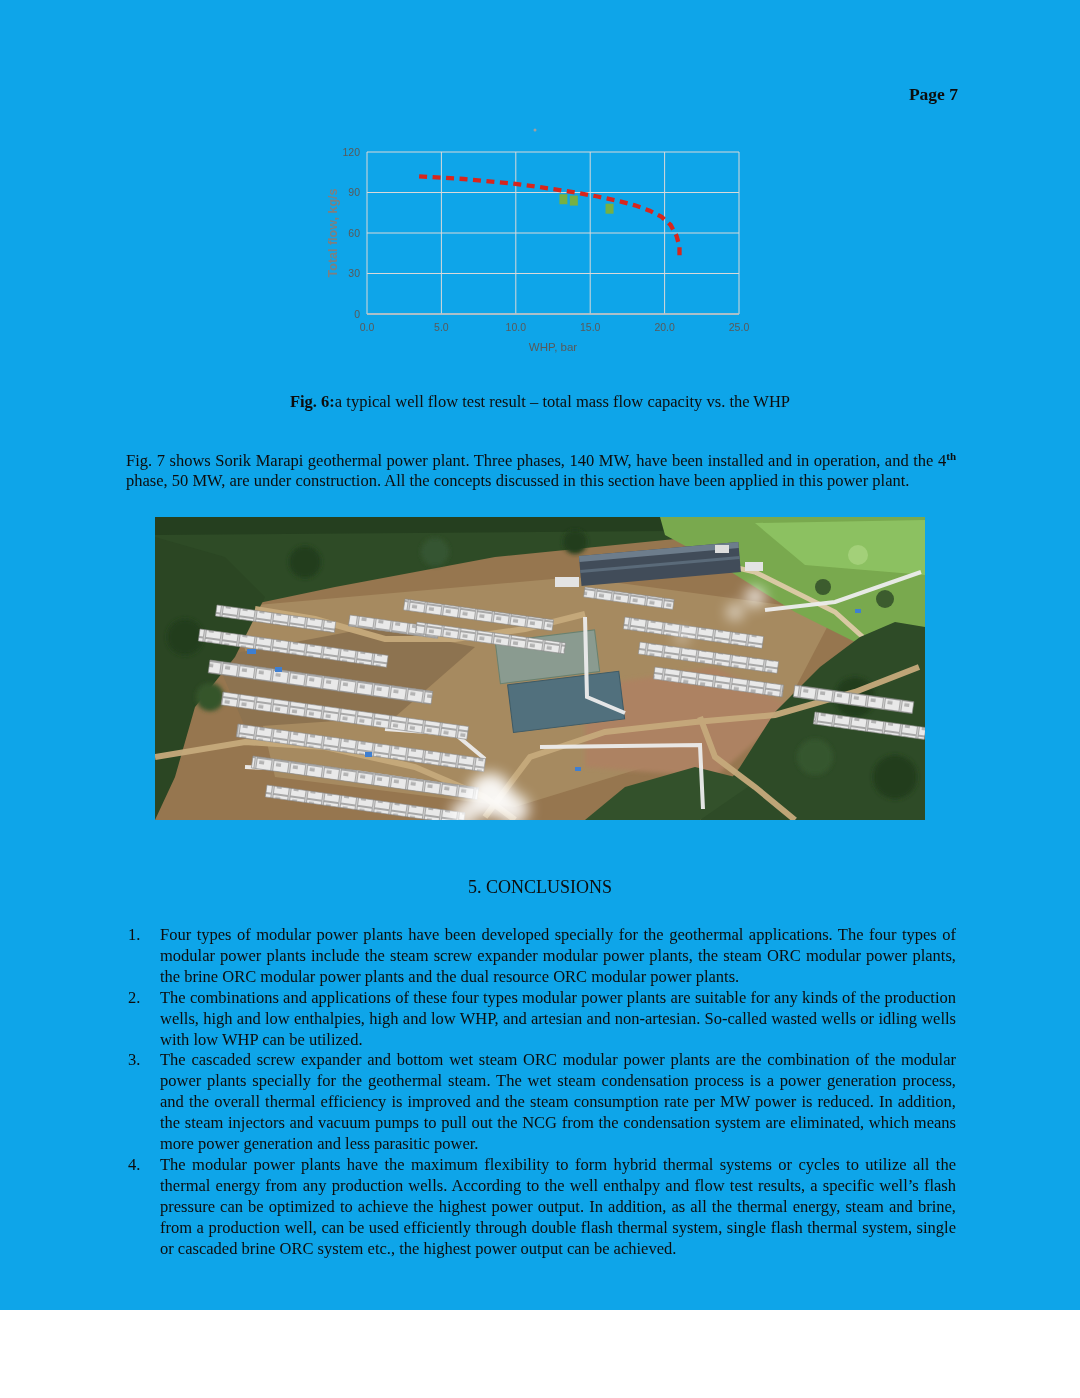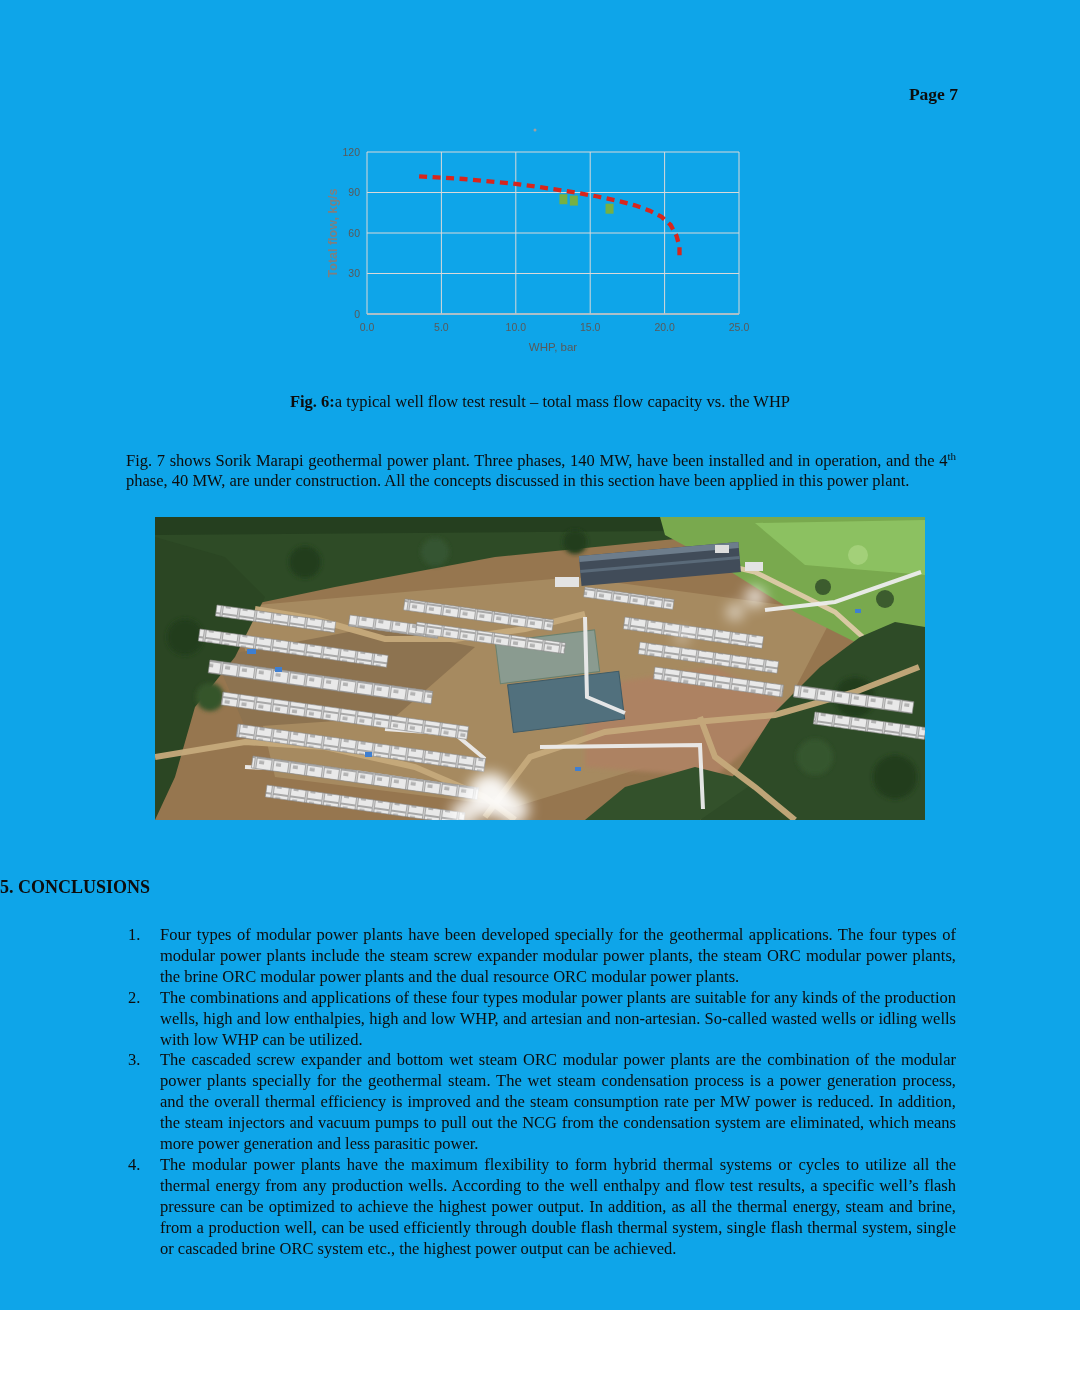--- a/index.html
+++ b/index.html
@@ -27,28 +27,28 @@
     text-align:center;font-size:16.5px;
   }
   .caption .cap-label{font-weight:bold;text-align:right;}
   .caption .cap-text{}
   .cap-fig6{top:392px;}
   .cap-fig7{top:820px;}
   .intro{
     position:absolute;top:434px;left:126px;width:830px;
     font-size:16.5px;line-height:20.9px;text-align:justify;
   }
-  .intro sup{font-size:11px;line-height:0;}
+  .intro sup{font-size:11px;line-height:0;font-weight:bold;}
   .photo-block{
     position:absolute;top:517px;left:155px;width:770px;height:303px;
   }
   .photo-block svg{width:770px;height:303px;display:block;}
   .conclusions-heading{
     position:absolute;top:877px;left:0;width:1080px;
-    font-weight:bold;font-size:18px;
+    text-align:center;font-weight:normal;font-size:18px;
   }
   .conclusions-list{
     position:absolute;top:925px;left:126px;width:830px;
     font-size:16.5px;line-height:20.9px;
   }
   .list-item{
     position:relative;padding-left:34px;text-align:justify;
   }
   .list-item .num{position:absolute;left:2px;top:0;}
   .footer{
@@ -95,21 +95,21 @@
         <rect x="244.83200000000002" y="69.60000000000001" width="8" height="10" fill="#76b043"></rect>
         <rect x="280.544" y="77.7" width="8" height="10" fill="#76b043"></rect>
         <circle cx="210" cy="4" r="1.5" fill="#a0a0a0"></circle>
       </svg>
   </figure>
 
   <div class="caption cap-fig6">
     <span class="cap-label">Fig. 6:</span><span class="cap-text">a typical well flow test result – total mass flow capacity vs. the WHP</span>
   </div>
 
-  <p class="intro"><span>Fig. 7 shows Sorik Marapi geothermal power plant. Three phases, 140 MW, have been installed and in operation, and the 4</span><sup>th</sup><span> phase, 40 MW, are under construction. All the concepts discussed in this section have been applied in this power plant.</span></p>
+  <p class="intro"><span>Fig. 7 shows Sorik Marapi geothermal power plant. Three phases, 140 MW, have been installed and in operation, and the 4</span><sup>th</sup><span> phase, 50 MW, are under construction. All the concepts discussed in this section have been applied in this power plant.</span></p>
 
   <figure class="photo-block" style="margin:0">
     <svg viewBox="0 0 770 303" preserveAspectRatio="none">
       <defs>
         <pattern id="mods" width="17" height="12" patternUnits="userSpaceOnUse">
           <rect width="17" height="12" fill="#cfcfcf"></rect>
           <rect x="0.5" y="0.5" width="15" height="11" fill="#e9e9e9" stroke="#9b9b9b" stroke-width="0.8"></rect>
           <rect x="3" y="2.5" width="5" height="3.5" fill="#b3b3b3"></rect>
         </pattern>
         <filter id="steam-blur" x="-60%" y="-60%" width="220%" height="220%">

